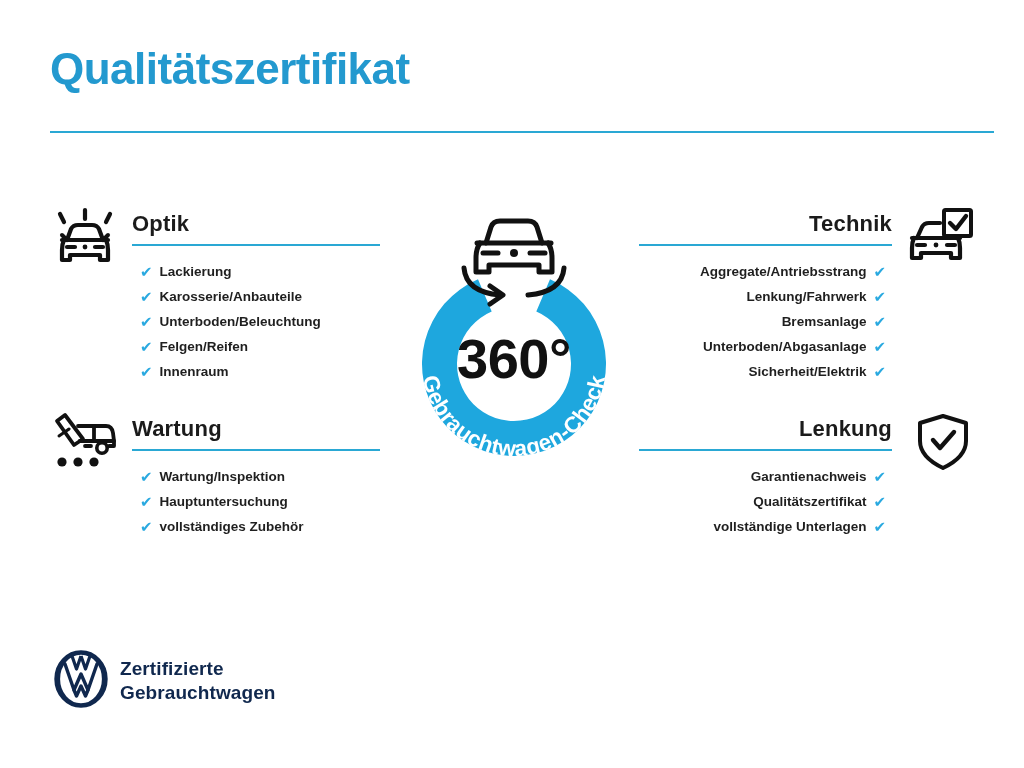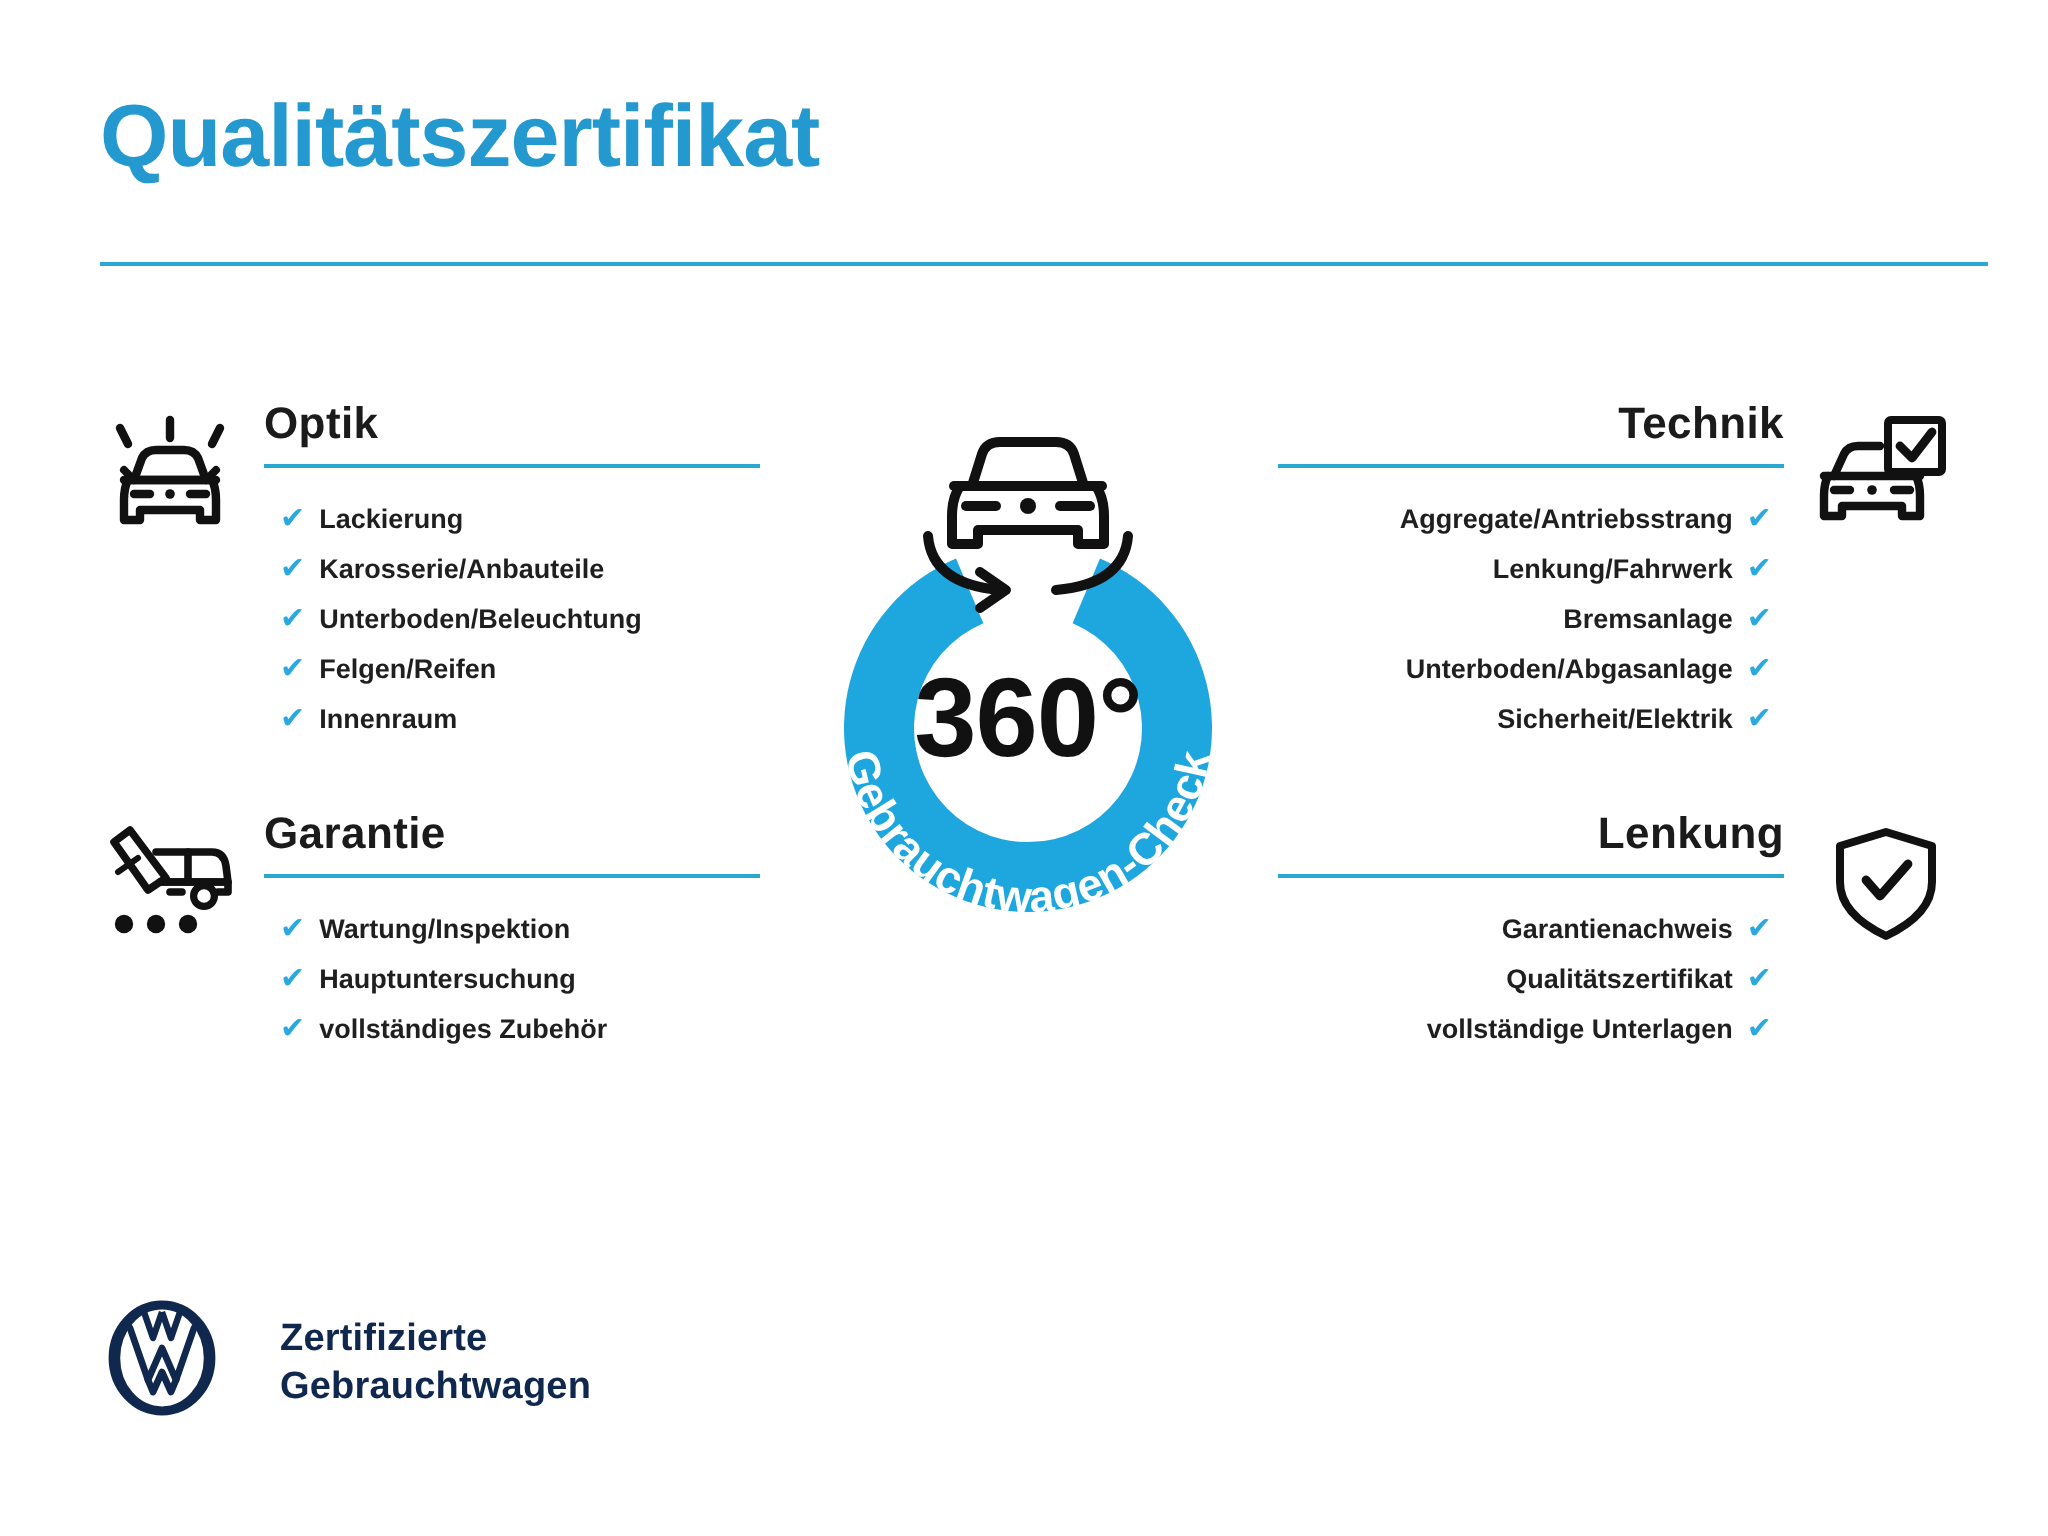--- a/index.html
+++ b/index.html
@@ -69,21 +69,21 @@
     height: 66px;
     top: 4px;
     display: flex;
     align-items: center;
   }
   .col-left .sec-icon  { left: 0px; justify-content: flex-start; }
   .col-right .sec-icon { right: 0px; justify-content: flex-end; }
 
   .sec-body {
     position: absolute;
-    top: 0;
+    top: 12px;
     width: 298px;
   }
   .col-left  .sec-body { left: 82px; }
   .col-right .sec-body { right: 82px; }
 
   .sec-title {
     font-size: 22px;
     font-weight: 700;
     letter-spacing: 0.2px;
     color: #1b1b1b;
@@ -143,21 +143,21 @@
   }
   .badge svg { display: block; }
 
   
   .brand {
     position: absolute;
     left: 52px;
     top: 650px;
     display: flex;
     align-items: center;
-    gap: 30px;
+    gap: 10px;
   }
   .brand-mark { flex: 0 0 auto; }
   .brand-text {
     font-size: 19px;
     font-weight: 700;
     line-height: 1.25;
     color: #10284e;
     letter-spacing: 0.1px;
     white-space: nowrap;
   }
@@ -225,21 +225,21 @@
         <path d="M44 14 V29"></path>
         <path d="M30 29 H64 V34 H59"></path>
         <path d="M41 34 H35"></path>
         <circle cx="52" cy="36" r="5.2" stroke-width="3.6"></circle>
         <circle cx="12" cy="50" r="4.6" fill="#111" stroke="none"></circle>
         <circle cx="28" cy="50" r="4.6" fill="#111" stroke="none"></circle>
         <circle cx="44" cy="50" r="4.6" fill="#111" stroke="none"></circle>
       </svg>
     </div>
     <div class="sec-body">
-      <div class="sec-title">Garantie</div>
+      <div class="sec-title">Wartung</div>
       <div class="sec-rule"></div>
       <ul class="sec-list sec-list-left">
         <li class="sec-item">
           <span class="check">✔</span>
           <span>Wartung/Inspektion</span>
         </li>
         <li class="sec-item">
           <span class="check">✔</span>
           <span>Hauptuntersuchung</span>
         </li>

